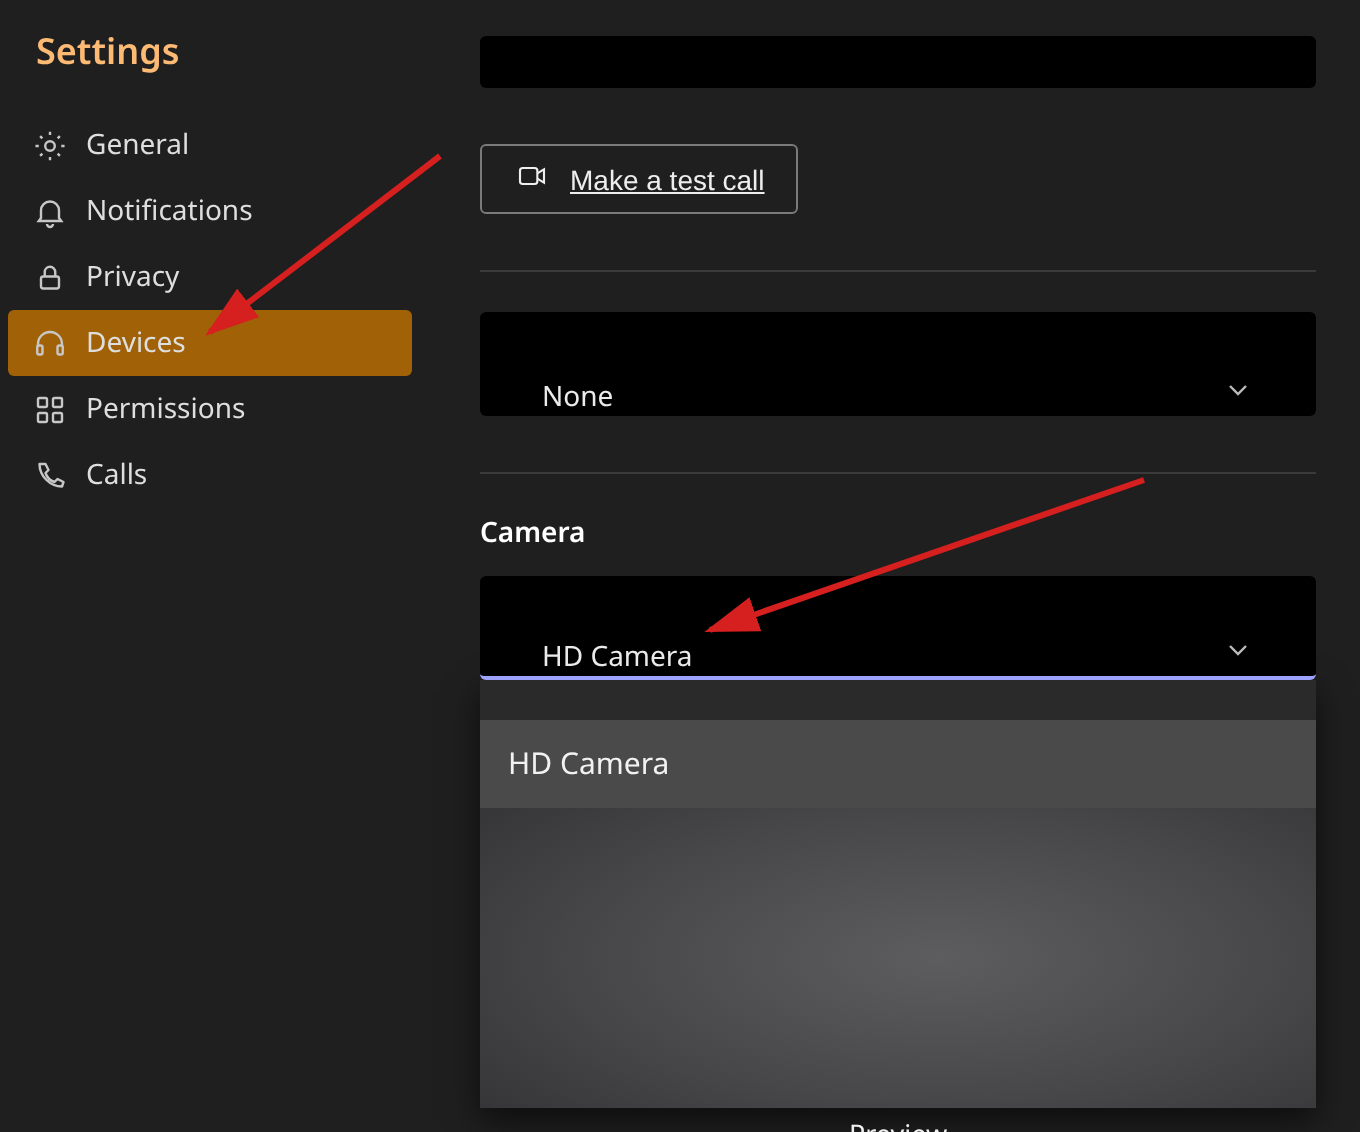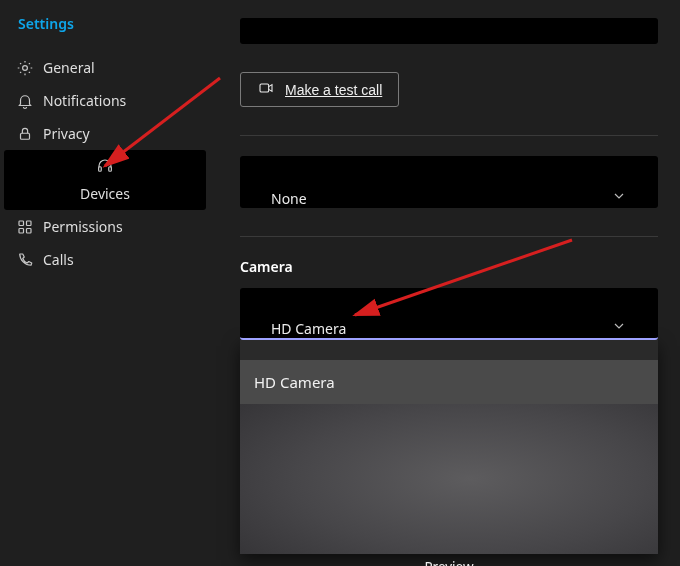--- a/index.html
+++ b/index.html
@@ -1,22 +1,22 @@
 <!DOCTYPE html>
 <html><head>
   <meta charset="utf-8">
   <style>
     * { box-sizing: border-box; margin: 0; padding: 0; }
     html, body { width: 680px; height: 566px; overflow: hidden; font-family: "Segoe UI", system-ui, sans-serif; background: #1f1f1f; color: #e5e5e5; }
     .app { display: flex; height: 100%; width: 100%; background: #1f1f1f; }
     .sidebar { width: 210px; flex-shrink: 0; padding: 8px 4px 8px 4px; }
-    .title { font-size: 14px; font-weight: 600; color: #0ea5e9; padding: 6px 12px 18px 14px; }
+    .title { font-size: 18px; font-weight: 600; color: #fdba74; padding: 6px 12px 18px 14px; }
     .nav { display: flex; flex-direction: column; }
     .nav-item { display: flex; align-items: center; gap: 9px; padding: 7px 12px; border-radius: 3px; font-size: 14px; color: #dedede; cursor: pointer; }
-    .nav-item.active { background: #000000; flex-direction: column; }
+    .nav-item.active { background: #a16207; }
     .nav-item .icon { width: 18px; height: 18px; display: inline-flex; align-items: center; justify-content: center; color: #c7c7c7; }
     .main { flex: 1; padding: 18px 22px 0 30px; overflow: hidden; }
     .truncated { background: #000; height: 26px; border-radius: 3px; margin-bottom: 28px; }
     .btn { display: inline-flex; align-items: center; gap: 10px; border: 1px solid #7a7a7a; background: transparent; color: #eee; padding: 7px 16px; border-radius: 3px; font-size: 14px; cursor: pointer; text-decoration: underline; }
     .divider { border: none; border-top: 1px solid #3a3a3a; margin: 28px 0 20px 0; }
     .section-label { font-size: 14px; font-weight: 600; color: #ffffff; margin-bottom: 12px; }
     .select { position: relative; background: #000; border-radius: 3px; height: 52px; display: flex; align-items: flex-end; justify-content: space-between; padding: 0 31px; cursor: pointer; font-size: 14px; color: #eaeaea; }
     .chev { color: #bcbcbc; }
     .camera-select { border-bottom: 2px solid #9ea2ff; }
     .dropdown-panel { margin-top: 0; background: #2f2f2f; box-shadow: 0 6px 16px rgba(0,0,0,0.6); }

